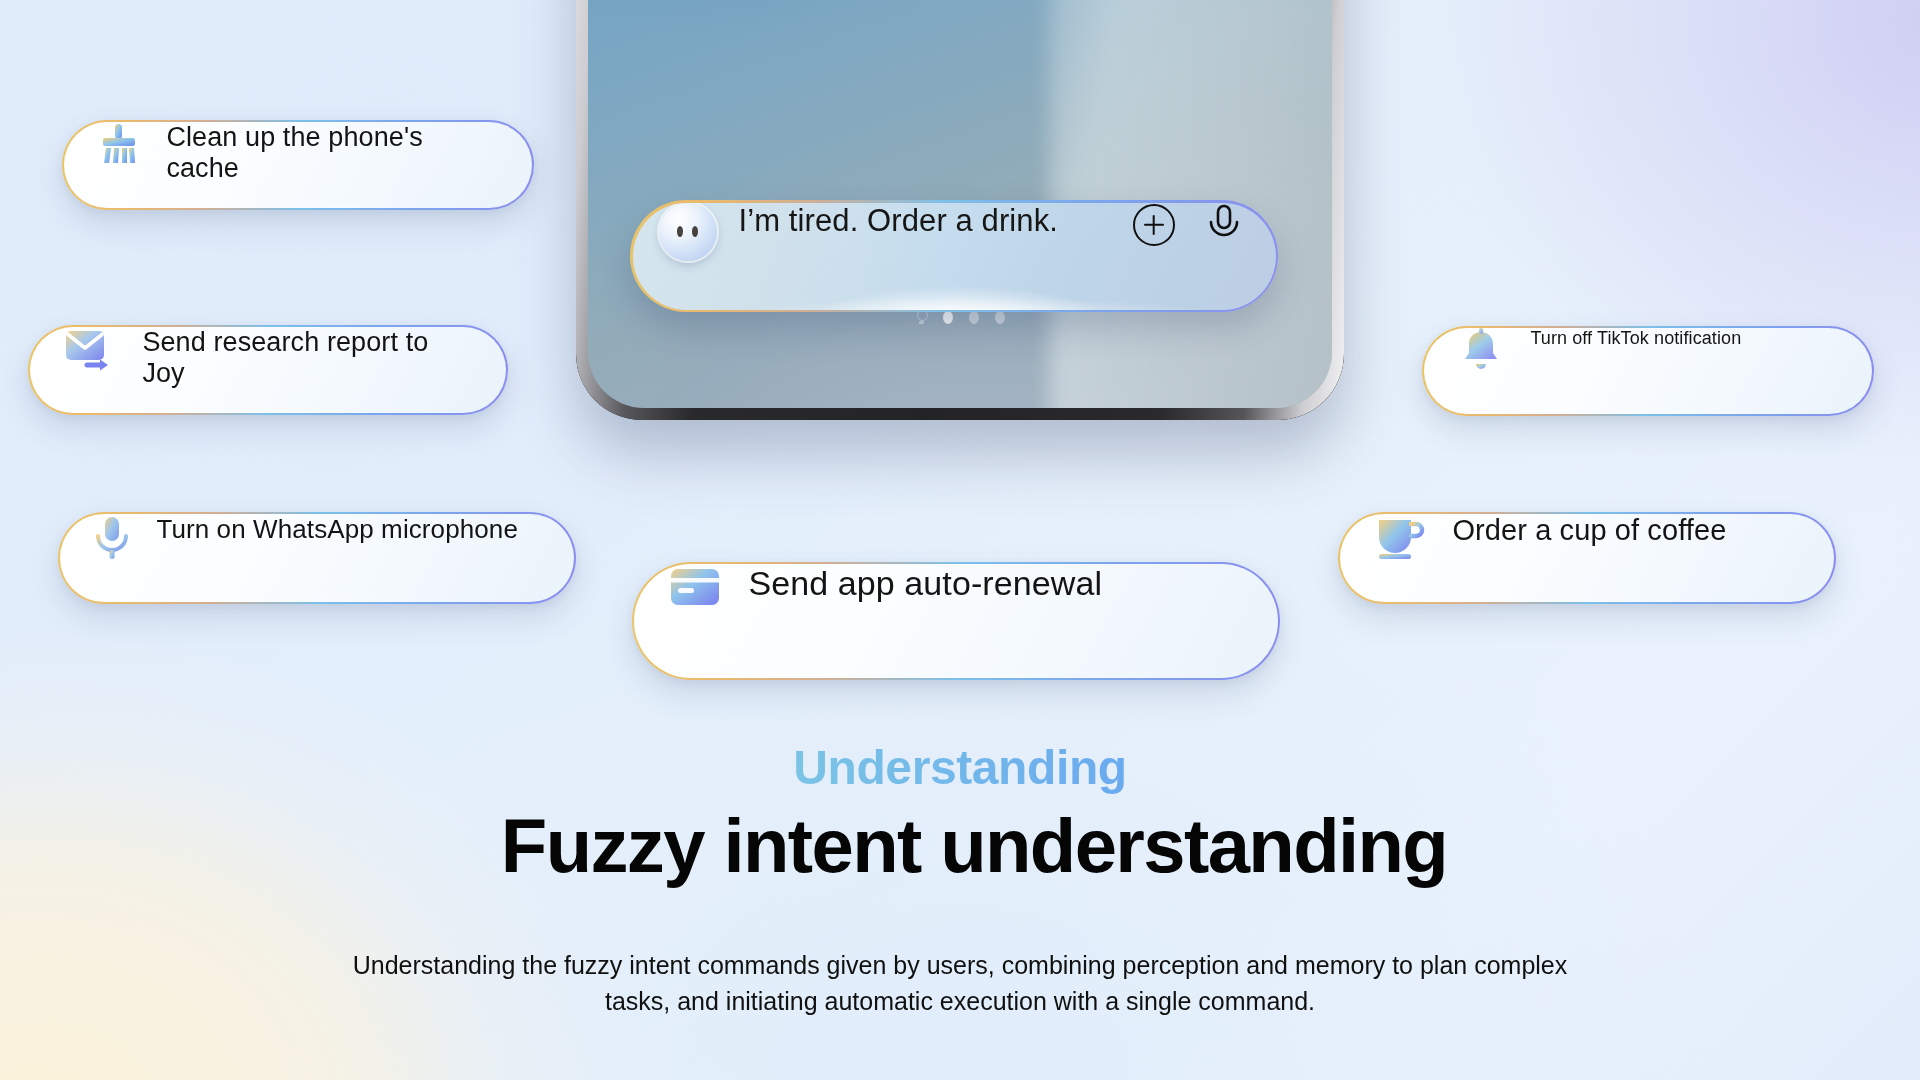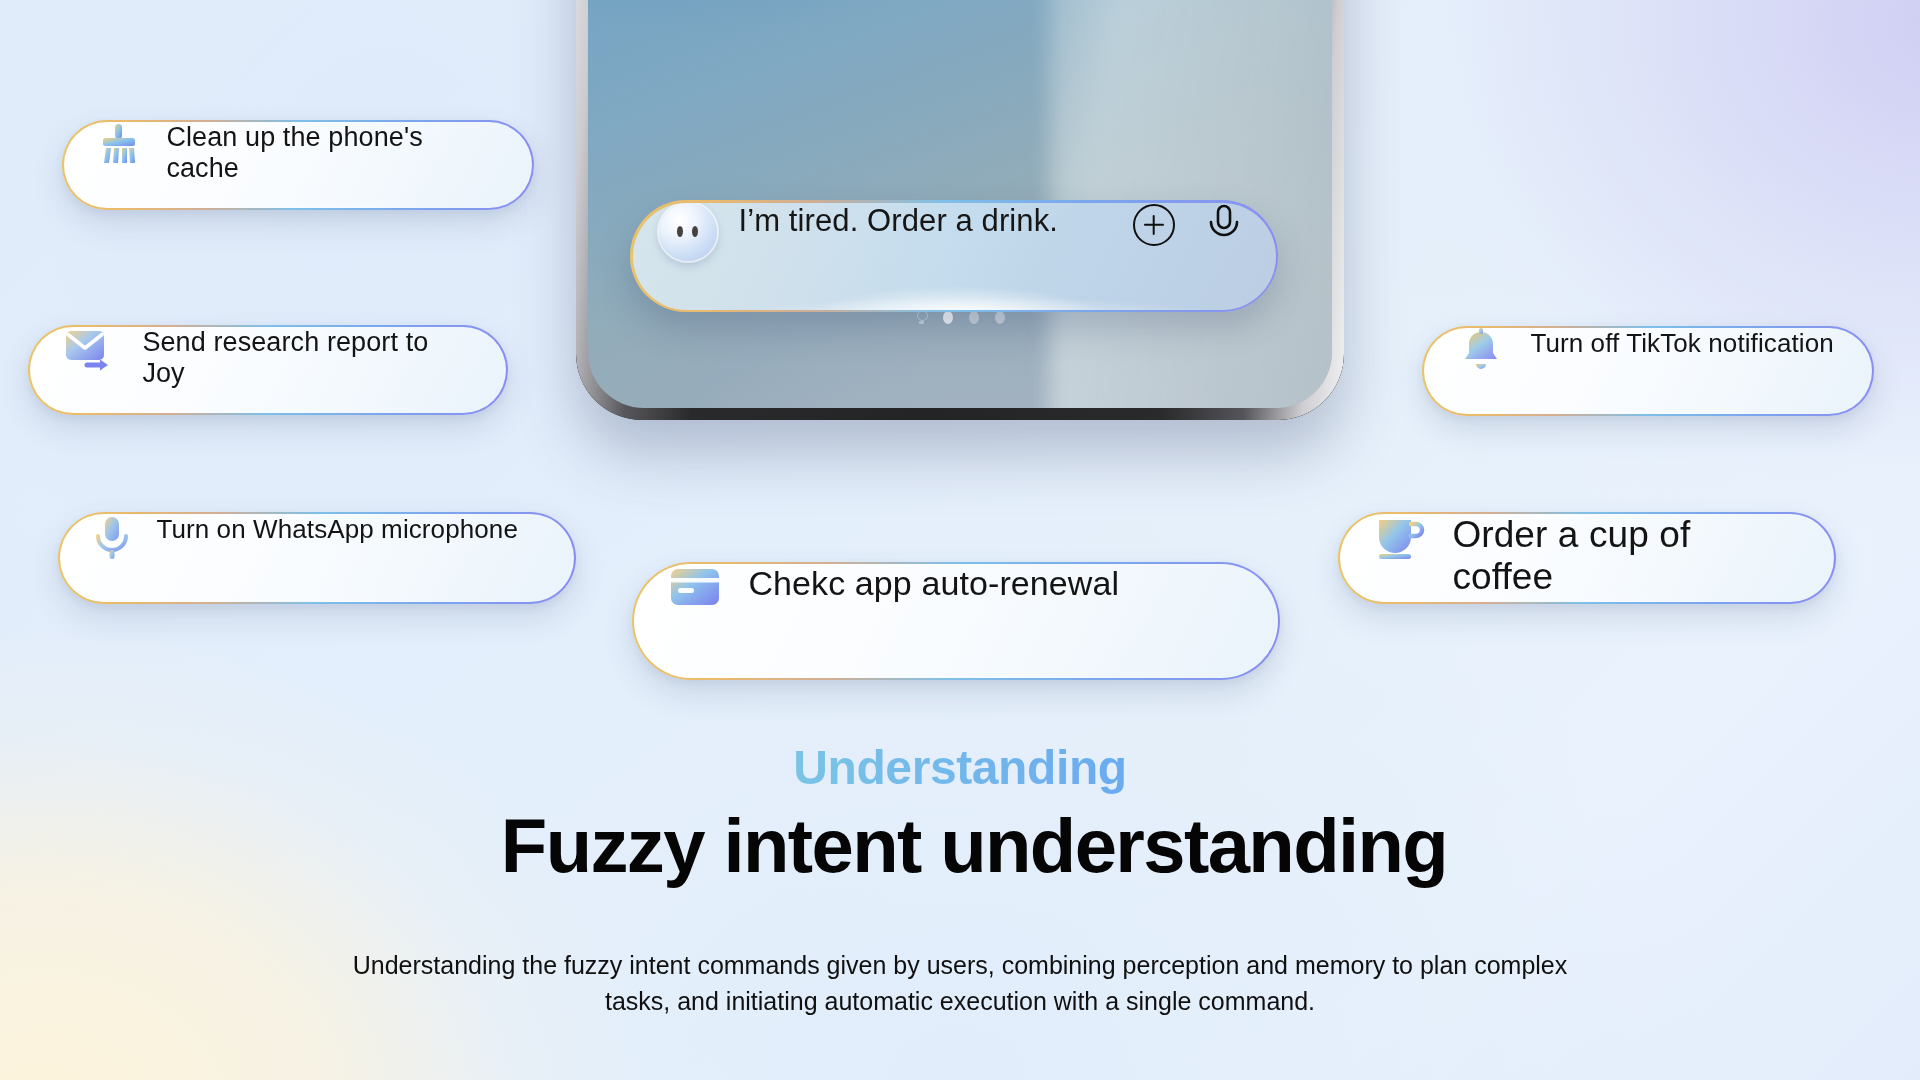--- a/index.html
+++ b/index.html
@@ -175,22 +175,22 @@
   #card-check-renewal { left: 632px;  top: 562px;  width: 648px; height: 118px; }
   #card-which-app     { left: 1420px; top: 118px;  width: 448px; height: 100px; }
   #card-tiktok        { left: 1422px; top: 326px;  width: 452px; height: 90px; }
   #card-coffee        { left: 1338px; top: 512px;  width: 498px; height: 92px; }
 
   #card-clean-cache   .pill-label { font-size: 27px; }
   #card-send-report   .pill-label { font-size: 27px; }
   #card-whatsapp-mic  .pill-label { font-size: 26px; }
   #card-check-renewal .pill-label { font-size: 34px; }
   #card-which-app     .pill-label { font-size: 25px; line-height: 1.26; }
-  #card-tiktok        .pill-label { font-size: 26px; }
-  #card-coffee        .pill-label { font-size: 37px; }
+  #card-tiktok        .pill-label { font-size: 18px; }
+  #card-coffee        .pill-label { font-size: 29px; }
 
   #card-clean-cache   .pill-label,
   #card-send-report   .pill-label,
   #card-whatsapp-mic  .pill-label,
   #card-check-renewal .pill-label,
   #card-which-app     .pill-label,
   #card-tiktok        .pill-label,
   #card-coffee        .pill-label { margin-left: 26px; }
 
   
@@ -328,21 +328,21 @@
             <stop offset="0%" stop-color="#f3d089"></stop>
                 <stop offset="42%" stop-color="#8fc4ec"></stop>
                 <stop offset="100%" stop-color="#7a7fee"></stop>
           </linearGradient>
             </defs>
           <rect x="3" y="5" width="48" height="36" rx="7" fill="url(#gCard)"></rect>
           <rect x="3" y="14" width="48" height="4.5" fill="#ffffff" opacity=".92"></rect>
           <rect x="10" y="24" width="16" height="5" rx="2.5" fill="#ffffff" opacity=".95"></rect>
         </svg>
       </span>
-      <span class="pill-label">Chekc app auto-renewal</span>
+      <span class="pill-label">Send app auto-renewal</span>
     </div>
   </div>
 
 
   <div class="pill" id="card-tiktok">
     <div class="pill-inner">
       <span class="pill-icon">
         <svg class="ic" width="46" height="48" viewBox="0 0 46 48">
           <defs>
               <linearGradient id="gBell" x1="0.1" y1="0" x2="0.95" y2="1">

